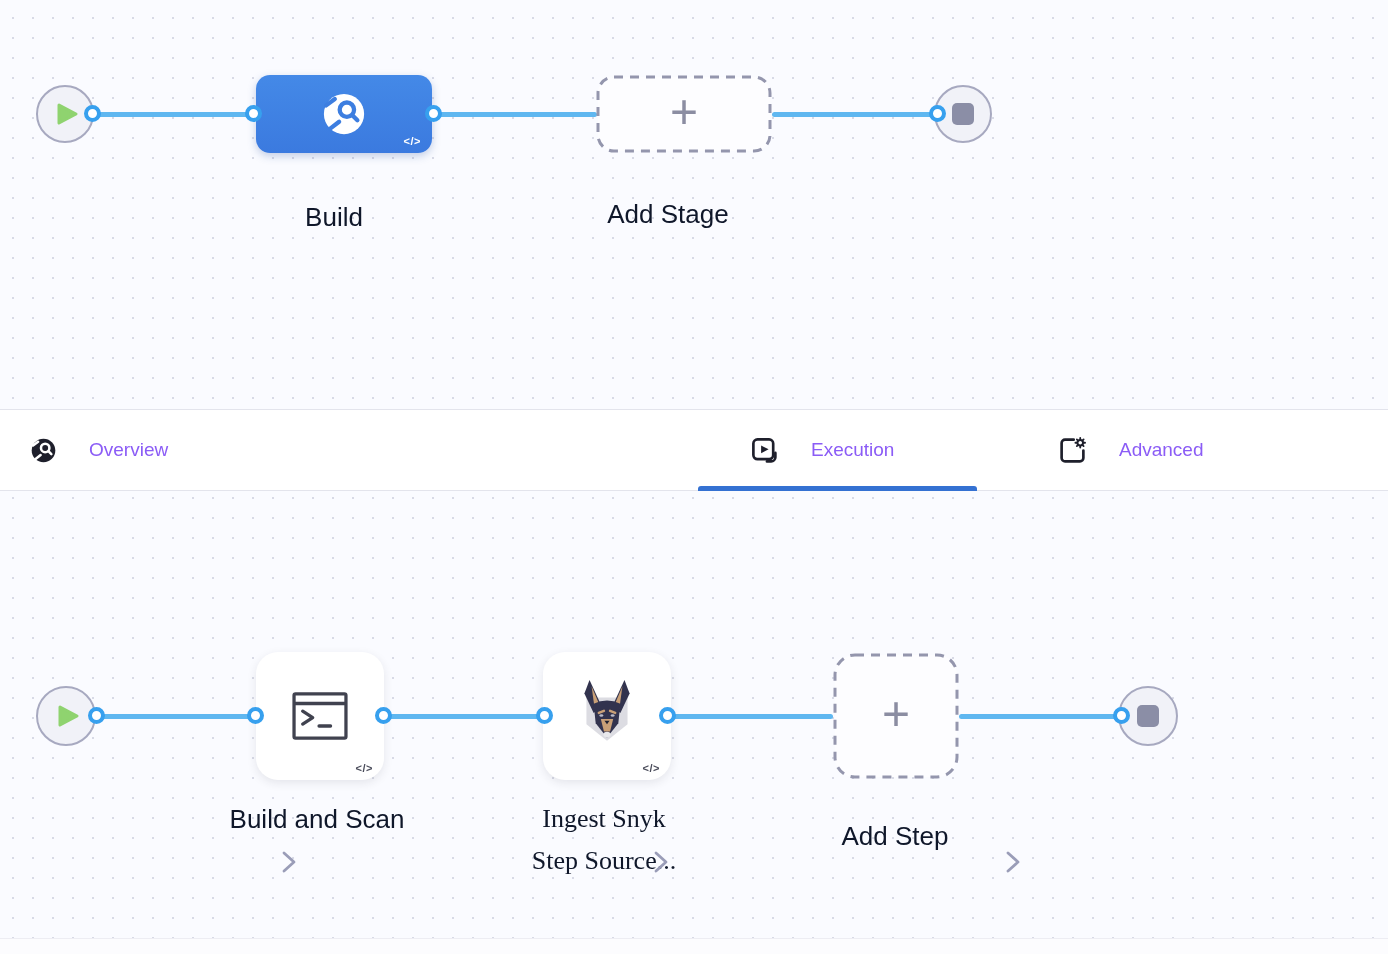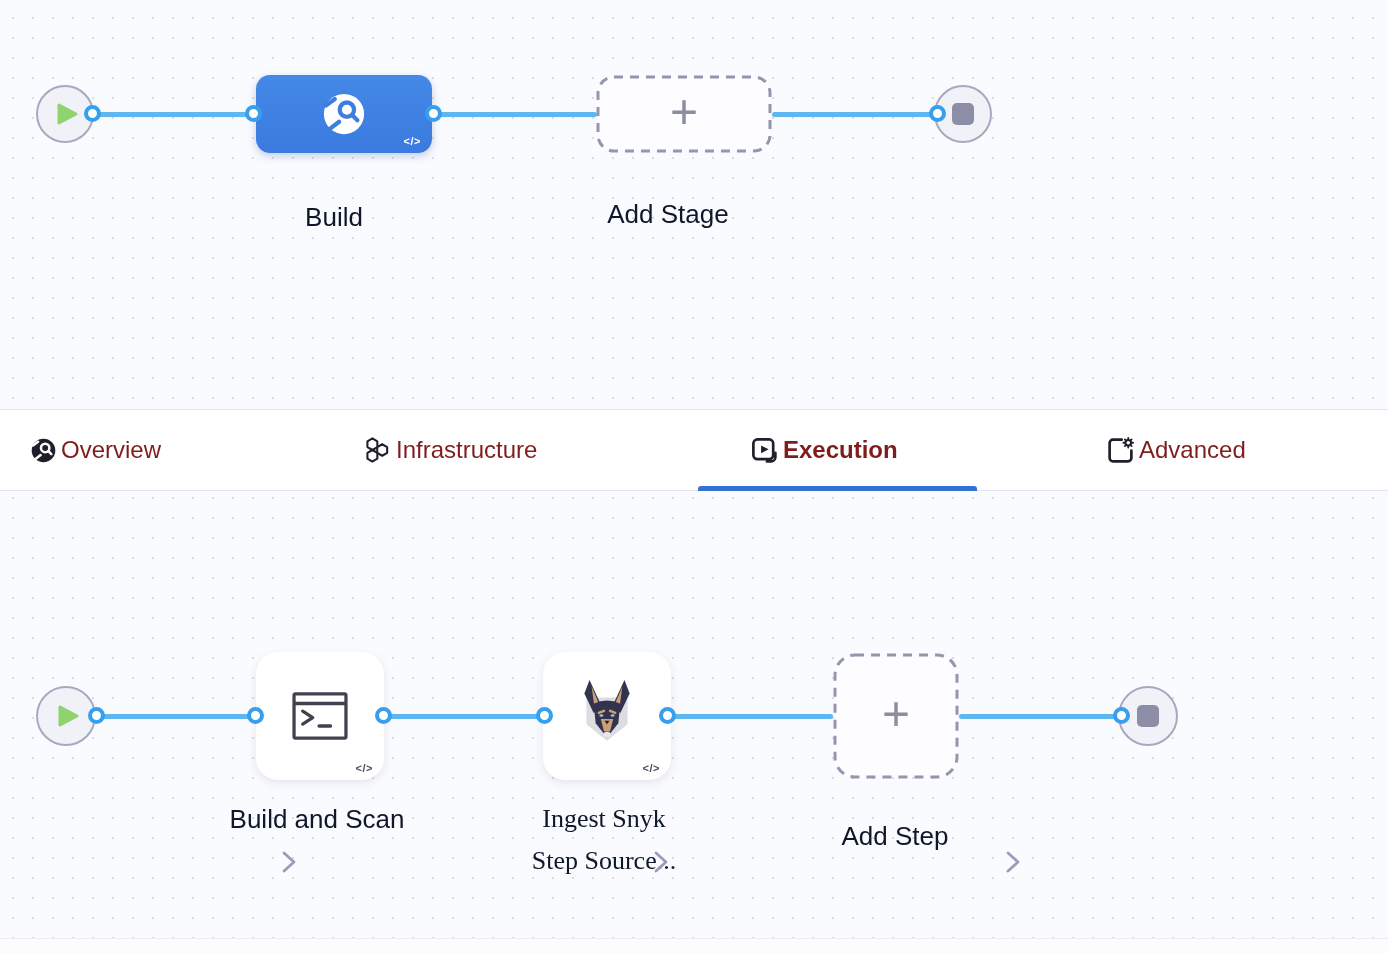--- a/index.html
+++ b/index.html
@@ -107,27 +107,27 @@
     width: 1388px; height: 82px;
     background: #ffffff;
     border-top: 1px solid #e3e4ec;
     border-bottom: 1px solid #e3e4ec;
     z-index: 10;
   }
   .tab-item {
     position: absolute;
     top: 0; height: 100%;
     display: flex; align-items: center;
-    gap: 4px;
-    font-size: 24px;
-    color: #7f1d1d;
+    gap: 32px;
+    font-size: 19px;
+    color: #8b5cf6;
     cursor: pointer;
     white-space: nowrap;
   }
-  .tab-item.active { font-weight: 700; }
+  .tab-item.active { font-weight: 400; }
   .tab-chevron { position: absolute; top: 440px; }
   .tab-underline {
     position: absolute;
     left: 698px; bottom: -1px;
     width: 279px; height: 5px;
     background: #3471d2;
     border-radius: 3px 3px 0 0;
   }
 
   .bottom-edge {
@@ -205,30 +205,20 @@
     </span>
     <span>Overview</span>
   </div>
 
   <span class="tab-chevron" style="left:280px;">
     <svg width="18" height="24" viewBox="0 0 18 24" fill="none">
       <polyline points="4,3 14,12 4,21" stroke="#9a9db8" stroke-width="2.8" stroke-linecap="round" stroke-linejoin="round"></polyline>
     </svg>
   </span>
 
-  <div class="tab-item" style="left:362px;">
-    <span style="display:flex;">
-      <svg width="30" height="28" viewBox="0 0 26 24" fill="none" stroke="#1e1f2b" stroke-width="1.8" stroke-linejoin="round">
-        <path d="M9 2 L13.3 4.5 L13.3 9.5 L9 12 L4.7 9.5 L4.7 4.5 Z"></path>
-        <path d="M17.5 7 L21.8 9.5 L21.8 14.5 L17.5 17 L13.2 14.5 L13.2 9.5 Z"></path>
-        <path d="M9 12 L13.3 14.5 L13.3 19.5 L9 22 L4.7 19.5 L4.7 14.5 Z"></path>
-      </svg>
-    </span>
-    <span>Infrastructure</span>
-  </div>
 
   <span class="tab-chevron" style="left:652px;">
     <svg width="18" height="24" viewBox="0 0 18 24" fill="none">
       <polyline points="4,3 14,12 4,21" stroke="#9a9db8" stroke-width="2.8" stroke-linecap="round" stroke-linejoin="round"></polyline>
     </svg>
   </span>
 
   <div class="tab-item active" style="left:750px;">
     <span style="display:flex;">
       <svg width="29" height="29" viewBox="0 0 24 24" fill="none">
@@ -239,21 +229,21 @@
     </span>
     <span>Execution</span>
   </div>
 
   <span class="tab-chevron" style="left:1004px;">
     <svg width="18" height="24" viewBox="0 0 18 24" fill="none">
       <polyline points="4,3 14,12 4,21" stroke="#9a9db8" stroke-width="2.8" stroke-linecap="round" stroke-linejoin="round"></polyline>
     </svg>
   </span>
 
-  <div class="tab-item" style="left:1106px;justify-content:space-between;">
+  <div class="tab-item" style="left:1058px;justify-content:space-between;">
     <span style="display:flex;">
       <svg width="29" height="29" viewBox="0 0 24 24" fill="none" stroke="#1e1f2b" stroke-linecap="round">
         <path d="M21 12 v6.2 a2.8 2.8 0 0 1 -2.8 2.8 H5.8 A2.8 2.8 0 0 1 3 18.2 V5.8 A2.8 2.8 0 0 1 5.8 3 H13" stroke-width="2.2"></path>
         <circle cx="18.4" cy="5.6" r="2.3" stroke-width="1.6"></circle>
         <path d="M18.4 1.6 v1.4 M18.4 8.2 v1.4 M14.4 5.6 h1.4 M21 5.6 h1.4 M15.6 2.8 l1 1 M20.2 7.4 l1 1 M21.2 2.8 l-1 1 M16.6 7.4 l-1 1" stroke-width="1.5"></path>
       </svg>
     </span>
     <span>Advanced</span>
   </div>
 

